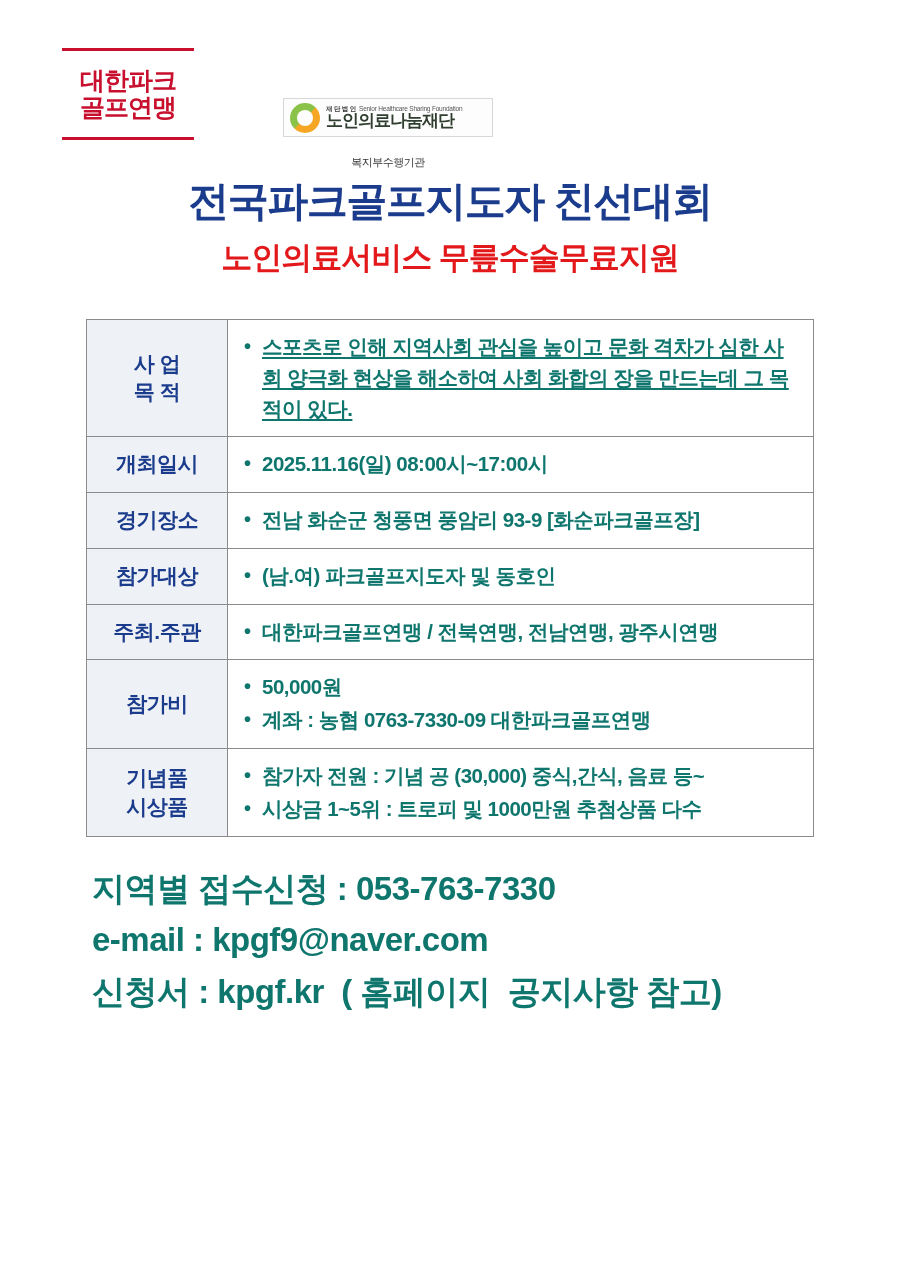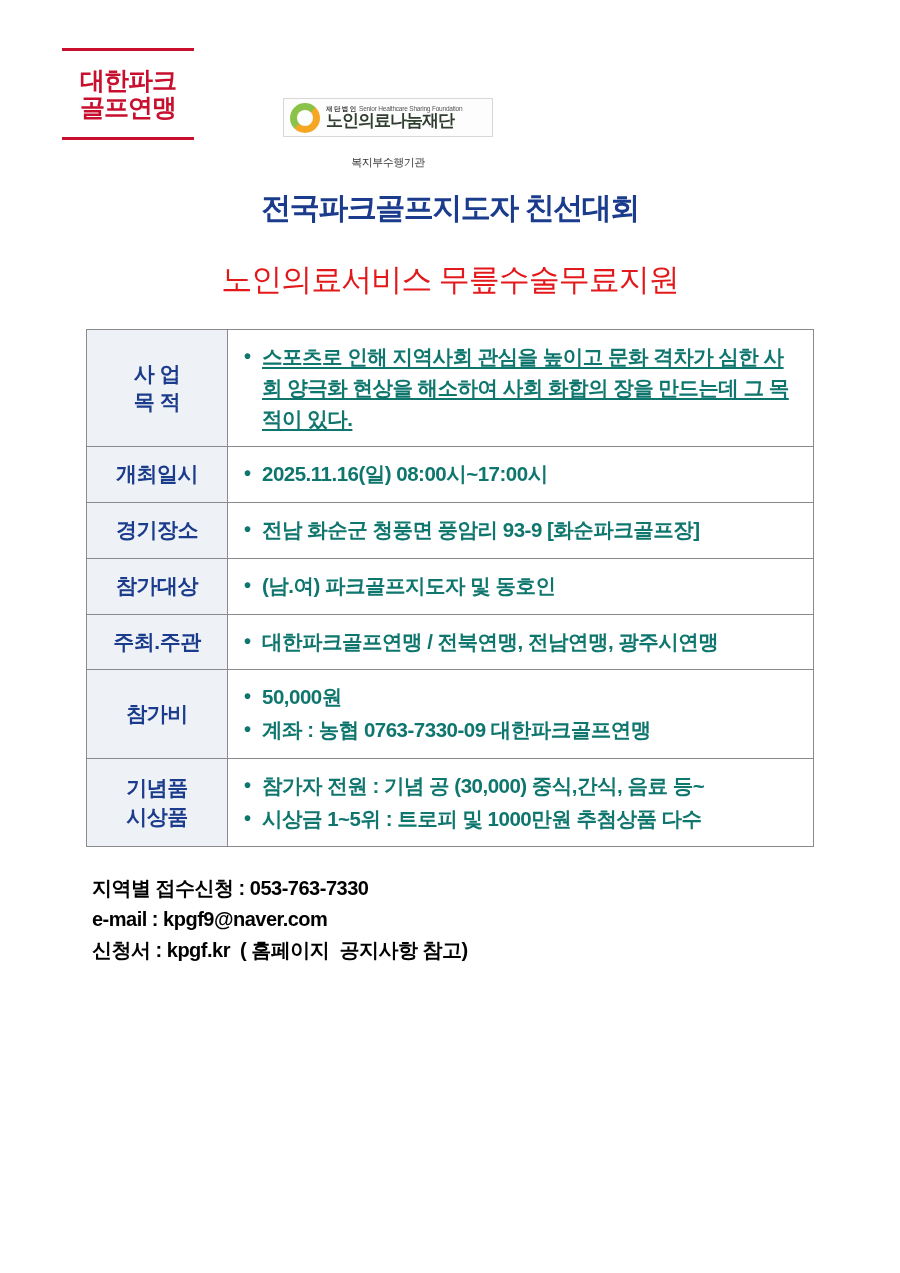--- a/index.html
+++ b/index.html
@@ -77,39 +77,39 @@
     font-size: 11px;
     color: #333;
     margin-top: 18px;
     letter-spacing: -0.5px;
   }
 
   
   .title-main {
     text-align: center;
     color: #1b3c8c;
-    font-size: 30px;
+    font-size: 41px;
     font-weight: 700;
     letter-spacing: -1.5px;
-    margin-top: 58px;
+    margin-top: 44px;
   }
   .title-sub {
     text-align: center;
     color: #e2181b;
     font-size: 31px;
-    font-weight: 400;
+    font-weight: 700;
     letter-spacing: -1px;
-    margin-top: 30px;
+    margin-top: 8px;
   }
 
   
   table.info {
     border-collapse: collapse;
     width: 728px;
-    margin: 28px auto 0 auto;
+    margin: 40px auto 0 auto;
     table-layout: fixed;
   }
   table.info td {
     border: 1px solid #8a8a8a;
     vertical-align: middle;
     padding: 10px 12px;
   }
   td.label {
     width: 116px;
     background: #eef1f6;
@@ -143,23 +143,23 @@
     position: absolute;
     left: -16px;
     top: -1px;
     font-size: 20px;
   }
   .u-line { text-decoration: underline; text-underline-offset: 3px; }
 
   
   .contact {
     margin: 26px 0 0 92px;
-    color: #000000;
-    font-weight: 700;
-    font-size: 20px;
+    color: #0f766e;
+    font-weight: 700;
+    font-size: 33px;
     letter-spacing: -0.5px;
     line-height: 1.55;
   }
   .contact div { white-space: pre; }
 </style>
 </head>
 <body>
 
 <div class="logo-row">
 

